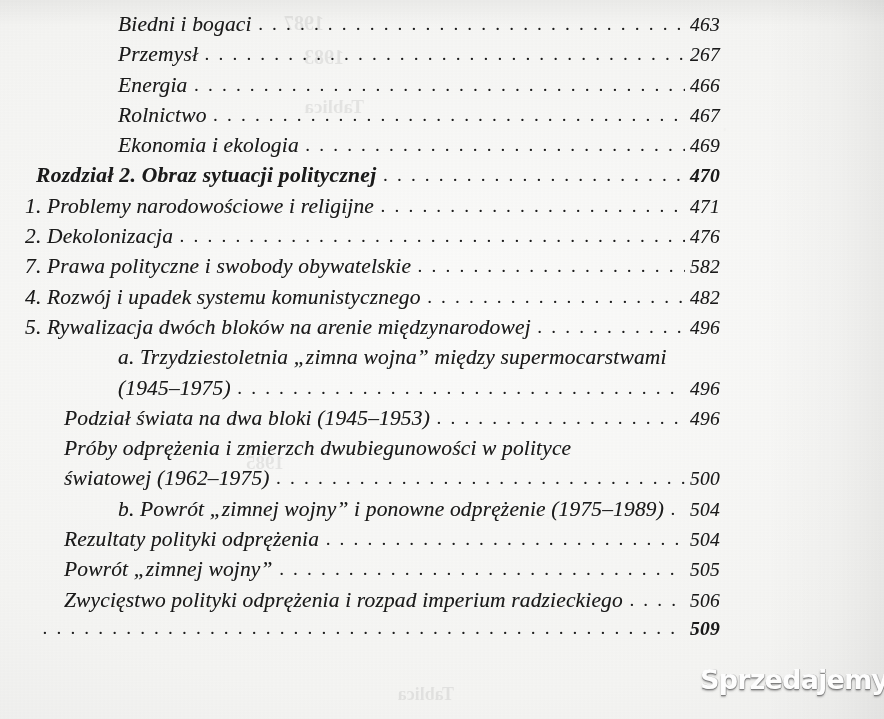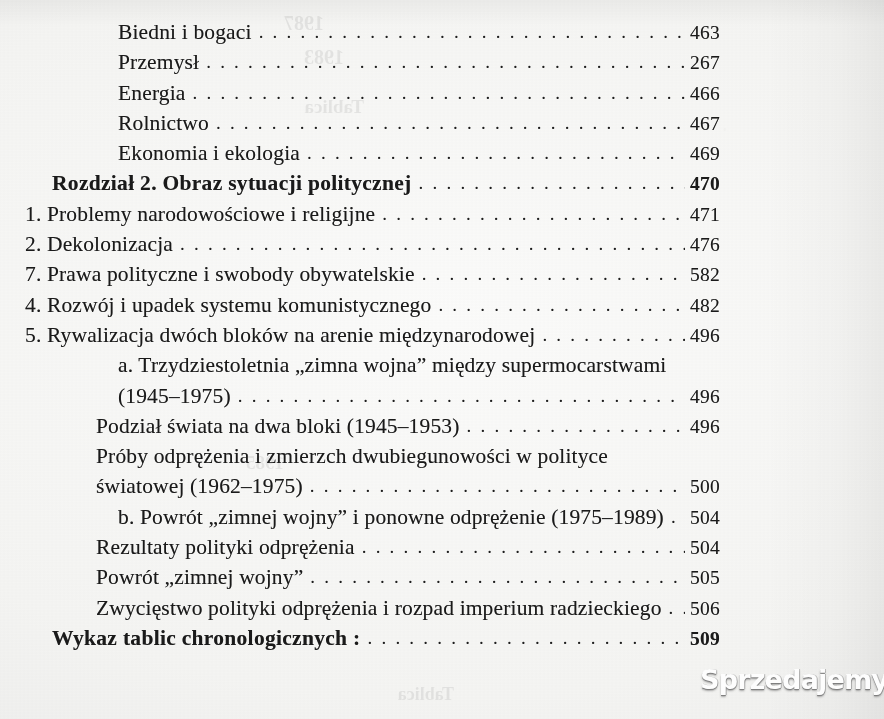--- a/index.html
+++ b/index.html
@@ -65,23 +65,24 @@
     position: absolute;
     white-space: nowrap;
     color: #2a2a2a;
     font-weight: bold;
     font-family: "Liberation Serif", serif;
   }
 
   
   .toc {
     position: absolute;
-    top: 12px; left: 0;
+    top: 4px; left: 0;
     width: 744px;
     padding-top: 8px;
+    font-style: italic;
   }
   .toc-row {
     display: flex;
     align-items: baseline;
     height: 30.3px;
     color: #1a1a1a;
     font-size: 21.5px;
     white-space: nowrap;
   }
   .label {
@@ -113,24 +114,24 @@
     text-shadow: 0 0 .6px rgba(0,0,0,.3);
   }
   .toc-row.no-leader .label { flex: 1 1 auto; }
 
   
   .toc-row.bold .label,
   .toc-row.bold .page-no { font-weight: bold; }
   .toc-row.bold .label { letter-spacing: .3px; }
 
   
-  .ind-0  { padding-left: 52px; }   
+  .ind-0  { padding-left: 36px; }   
   .ind-1  { padding-left: 25px; }   
   .ind-2  { padding-left: 118px; }  
-  .ind-3  { padding-left: 96px; }
+  .ind-3  { padding-left: 64px; }
 
   
   .watermark {
     position: absolute;
     left: 700px;
     top: 664px;
     display: flex;
     align-items: flex-start;
     pointer-events: none;
     user-select: none;
@@ -257,21 +258,20 @@
         <span class="label">Powrót „zimnej wojny”</span>
         <span class="leader"></span>
         <span class="page-no">505</span>
       </div>
       <div class="toc-row ind-3">
         <span class="label">Zwycięstwo polityki odprężenia i rozpad imperium radzieckiego</span>
         <span class="leader"></span>
         <span class="page-no">506</span>
       </div>
       <div class="toc-row ind-0 bold">
-        <span class="label">Wykaz tablic chronologicznych :</span>
         <span class="leader"></span>
         <span class="page-no">509</span>
       </div>
     </div>
 
   <div class="watermark">
     <span class="wm-text">Sprzedajemy</span>
 
   </div>
 

